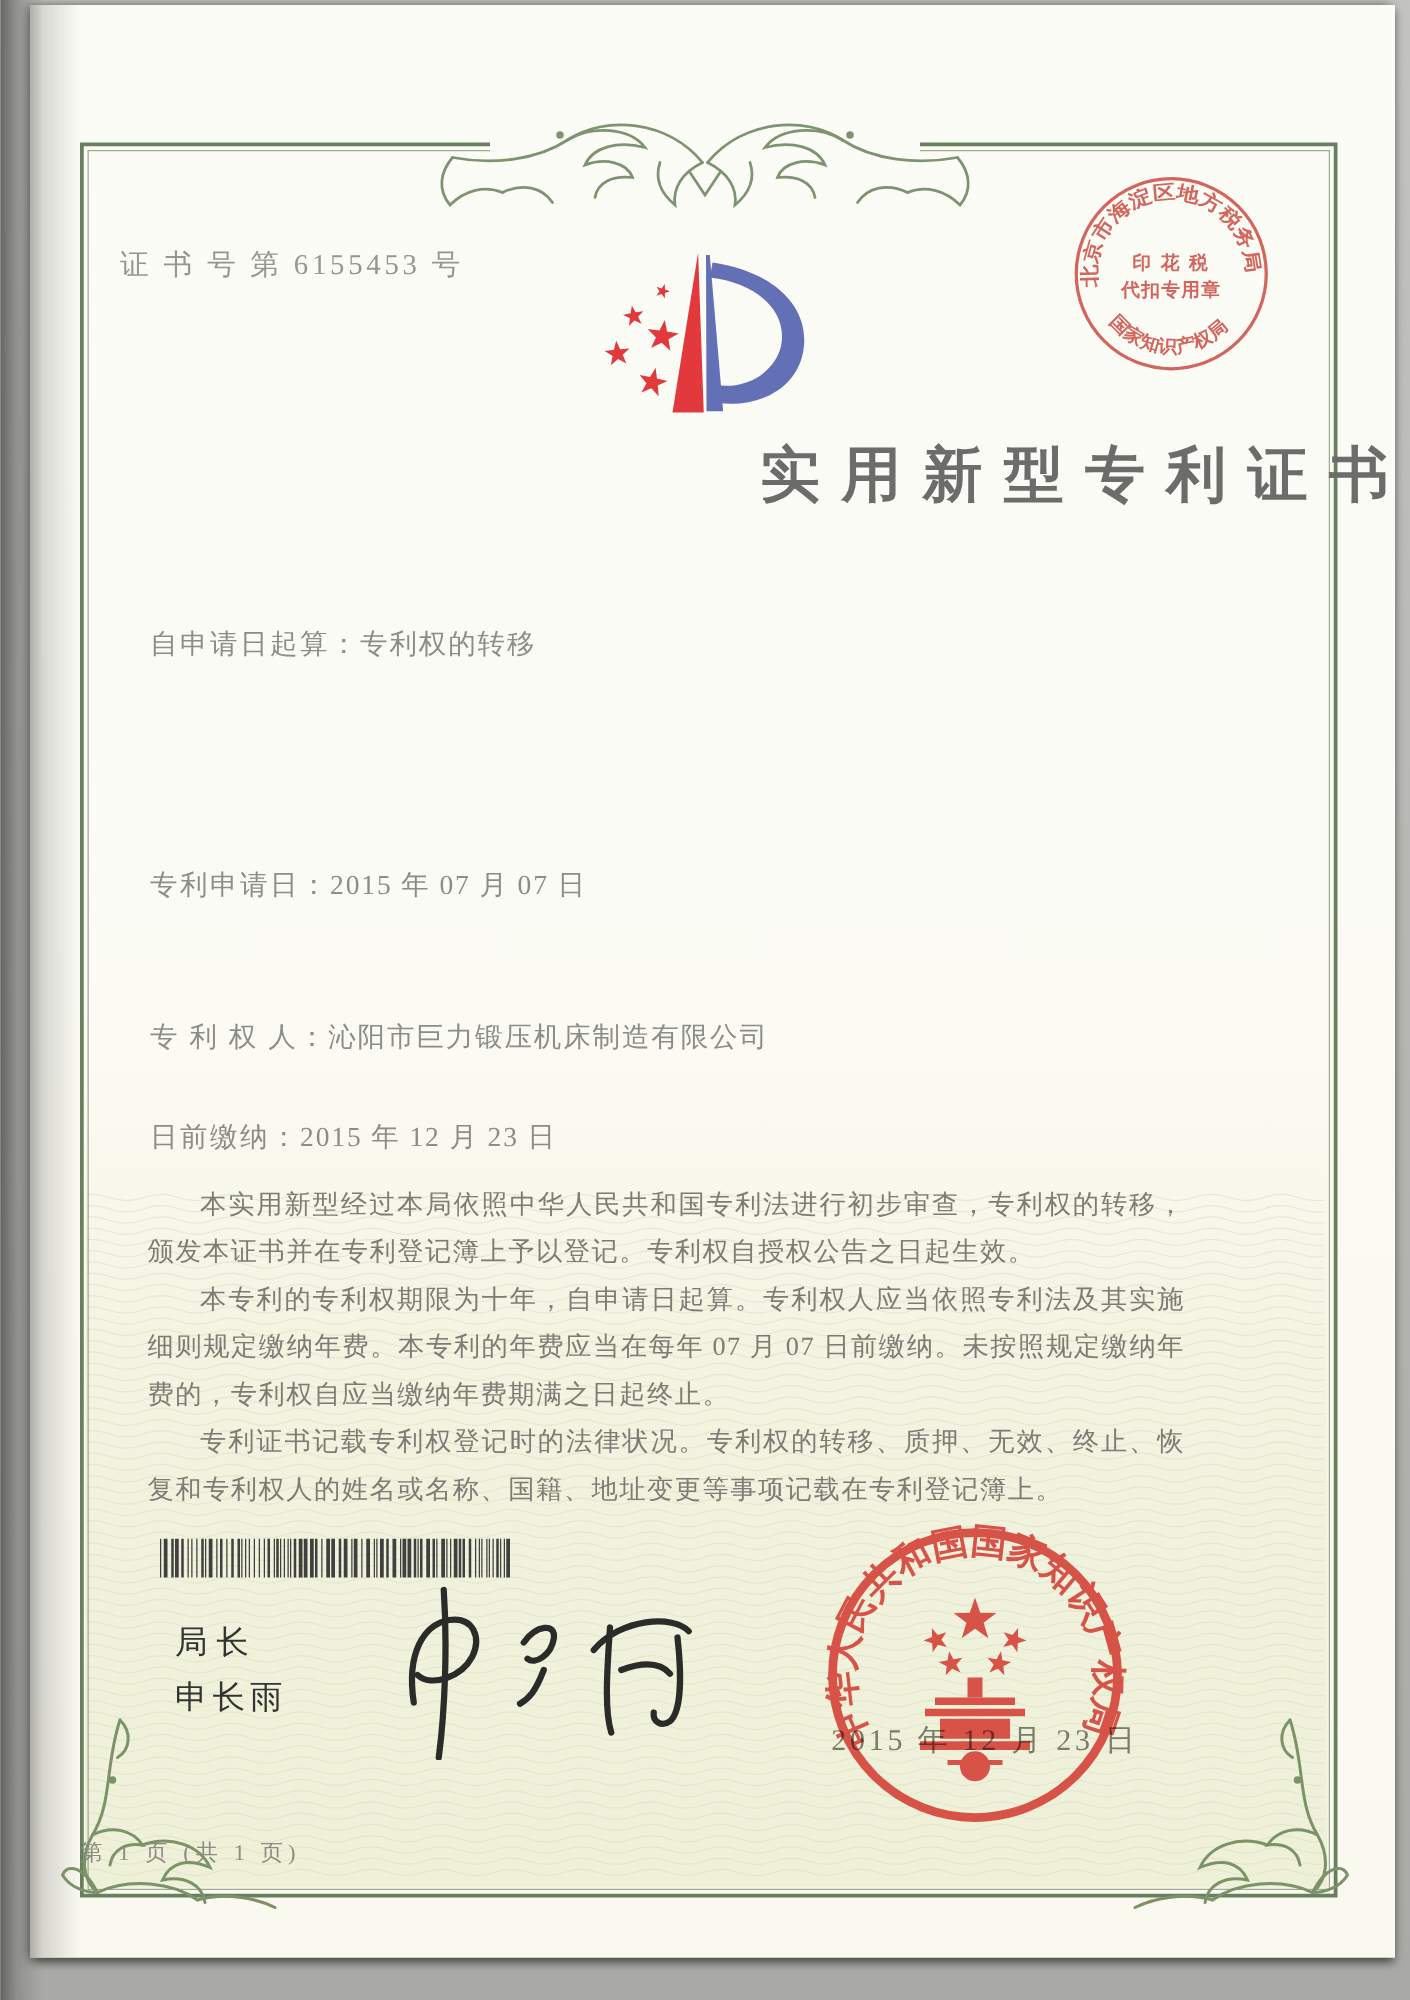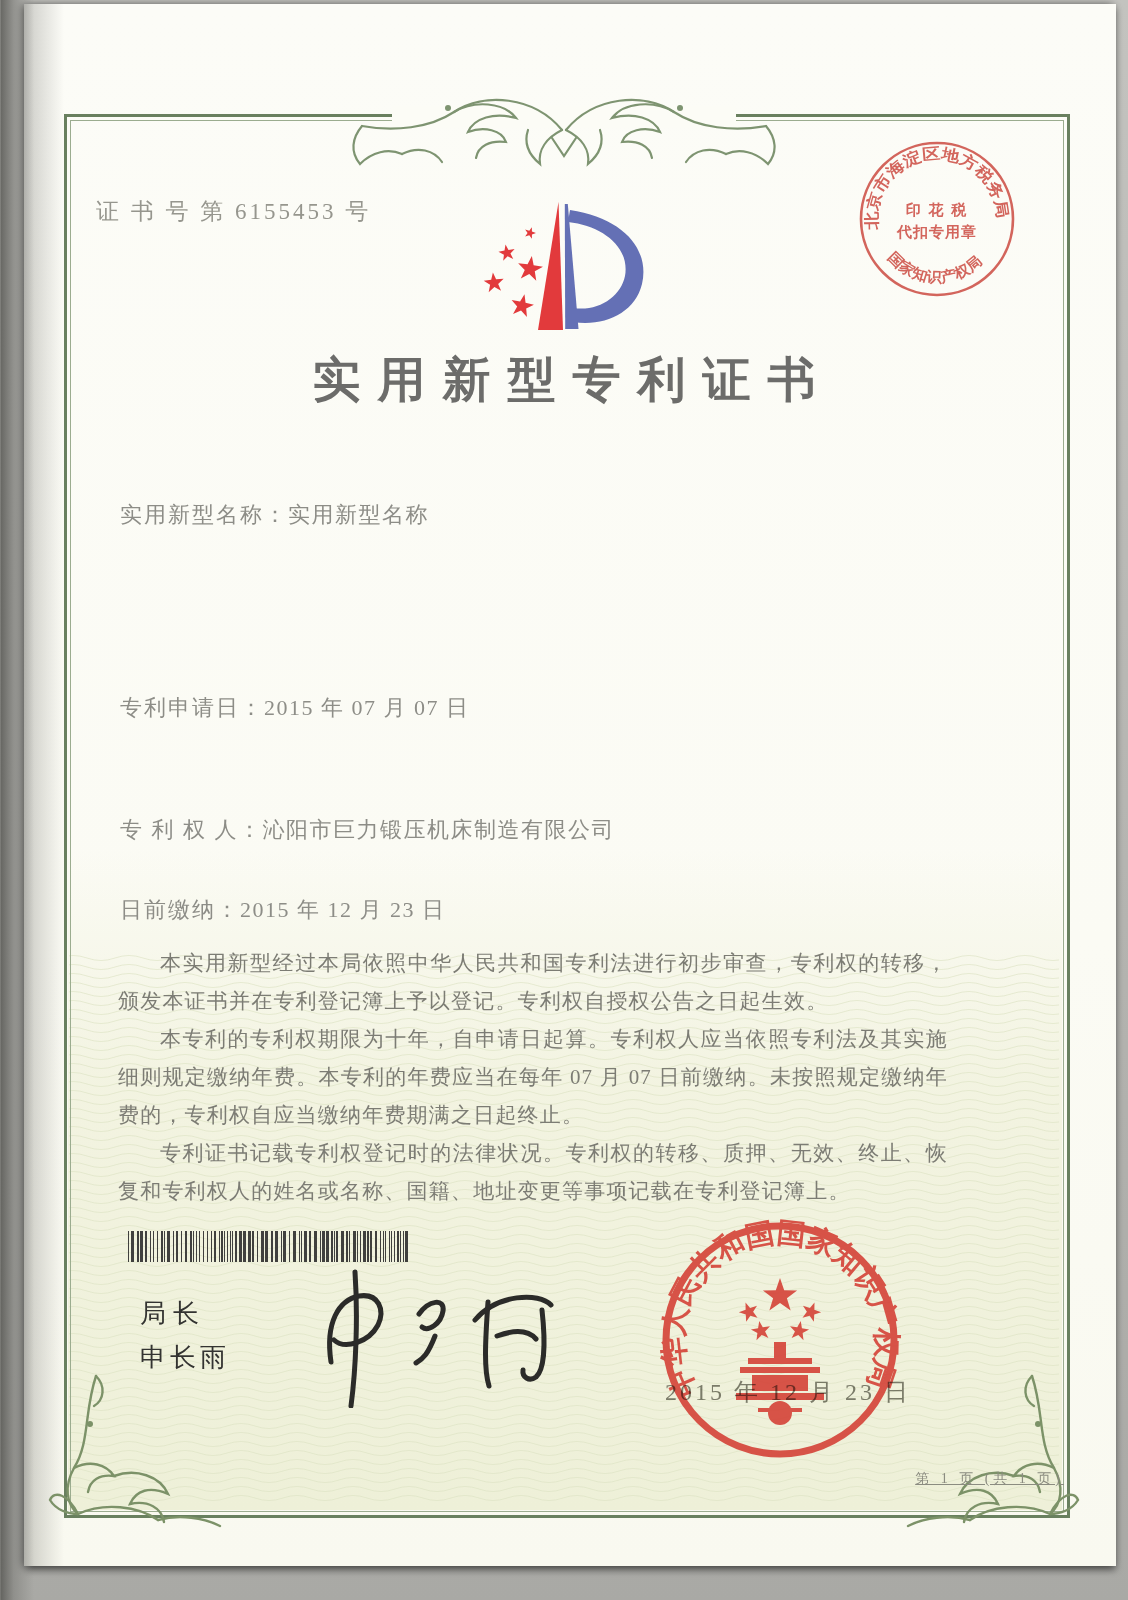--- a/index.html
+++ b/index.html
@@ -13,40 +13,40 @@
   .paper-left-crease{position:absolute;left:24px;top:4px;width:40px;height:1562px;
          background:linear-gradient(90deg,rgba(110,110,105,.35),rgba(255,255,255,0));}
   .tint{position:absolute;left:68px;top:850px;width:994px;height:660px;
          background:linear-gradient(180deg,rgba(241,242,222,0) 0%,rgba(240,241,219,.75) 35%,#eef0d8 100%);}
   #waves{position:absolute;left:69px;top:950px;opacity:.65;}
   .frame{position:absolute;left:64px;top:114px;width:1000px;height:1398px;border:3px solid #69805f;}
   .frame-inner{position:absolute;left:3px;top:3px;right:3px;bottom:3px;border:1px solid #9bac8f;}
   .cert-no{position:absolute;left:96px;top:196px;font-size:23px;color:#96968e;letter-spacing:3px;}
   .logo{position:absolute;left:452px;top:184px;}
   .tax-stamp{position:absolute;left:854px;top:136px;opacity:.85;}
-  .title{position:absolute;left:0;top:348px;width:1128px;text-align:center;
+  .title{position:absolute;left:0;top:348px;width:1128px;text-align:right;
          font-size:48px;font-weight:600;color:#6c6c6a;letter-spacing:17px;text-indent:17px;}
   .field{position:absolute;left:120px;width:860px;font-size:22px;color:#8d8d87;letter-spacing:1.5px;white-space:nowrap;}
   .f0{top:500px}.f1{top:581px}.f2{top:659px}.f3{top:693px}.f4{top:815px}.f5{top:895px}
   .field .lbl{letter-spacing:2px;}
   .paras{position:absolute;left:118px;top:944px;width:830px;}
   .paras p{margin:0;text-indent:2em;font-size:21px;line-height:38px;color:#7c7c74;
            letter-spacing:1.2px;text-align:justify;}
   #barcode{position:absolute;left:128px;top:1231px;width:286px;height:31px;display:flex;align-items:stretch;}
   #barcode span{background:#40403e;flex:0 0 auto;}
   .issuer-role{position:absolute;left:140px;top:1296px;font-family:"Liberation Sans","DejaVu Sans",sans-serif;
          font-size:26px;color:#333331;letter-spacing:7px;}
   .issuer-name{position:absolute;left:140px;top:1340px;font-family:Liberation Serif, serif;
          font-size:26px;color:#333331;letter-spacing:4px;}
   .signature{position:absolute;left:285px;top:1258px;}
   .seal{position:absolute;left:652px;top:1212px;opacity:.92;}
   .seal-date{position:absolute;left:650px;top:1376px;width:276px;text-align:center;font-size:24px;
          color:#83837b;letter-spacing:3px;mix-blend-mode:multiply;white-space:nowrap;}
-  .footer{position:absolute;left:64px;top:1470px;width:1000px;text-align:right;
-         font-size:14px;color:#8b8c80;letter-spacing:4px;text-decoration:underline;}
+  .footer{position:absolute;left:64px;top:1470px;width:1000px;text-align:left;
+         font-size:18px;color:#8b8c80;letter-spacing:4px;}
   .top-ornament{position:absolute;left:334px;top:80px;}
   .corner-left{position:absolute;left:44px;top:1372px;}
   .corner-right{position:absolute;left:904px;top:1372px;transform:scaleX(-1);}
   svg text{font-family:"Liberation Serif","DejaVu Serif",serif;}
 </style>
 </head>
 <body>
 
 <div id="canvas">
   <div class="paper"></div>
@@ -202,21 +202,21 @@
     <text fill="#cc4b42" font-size="14.5" font-weight="bold">
       <textPath href="#ts-bot" textLength="108" lengthAdjust="spacingAndGlyphs">国家知识产权局</textPath>
     </text>
     <text x="83" y="79" text-anchor="middle" fill="#cc4b42" font-size="15" font-weight="bold" letter-spacing="2">印 花 税</text>
     <text x="83" y="101" text-anchor="middle" fill="#cc4b42" font-size="15" font-weight="bold" letter-spacing="1">代扣专用章</text>
   </svg>
 
   <div class="title">实用新型专利证书</div>
 
   <div class="field f0">
-    <span class="lbl">实用新型名称：</span><span class="val">实用新型名称</span>
+    <span class="lbl">自申请日起算：</span><span class="val">专利权的转移</span>
   </div>
   <div class="field f3">
     <span class="lbl">专利申请日：</span><span class="val">2015 年 07 月 07 日</span>
   </div>
   <div class="field f4">
     <span class="lbl">专 利 权 人：</span><span class="val">沁阳市巨力锻压机床制造有限公司</span>
   </div>
   <div class="field f5">
     <span class="lbl">日前缴纳：</span><span class="val">2015 年 12 月 23 日</span>
   </div>

